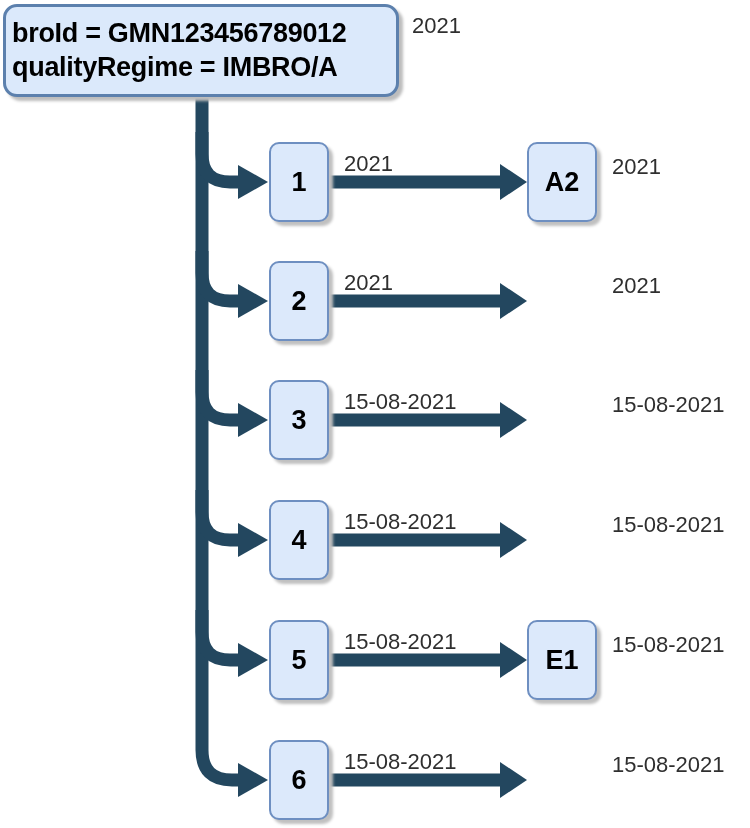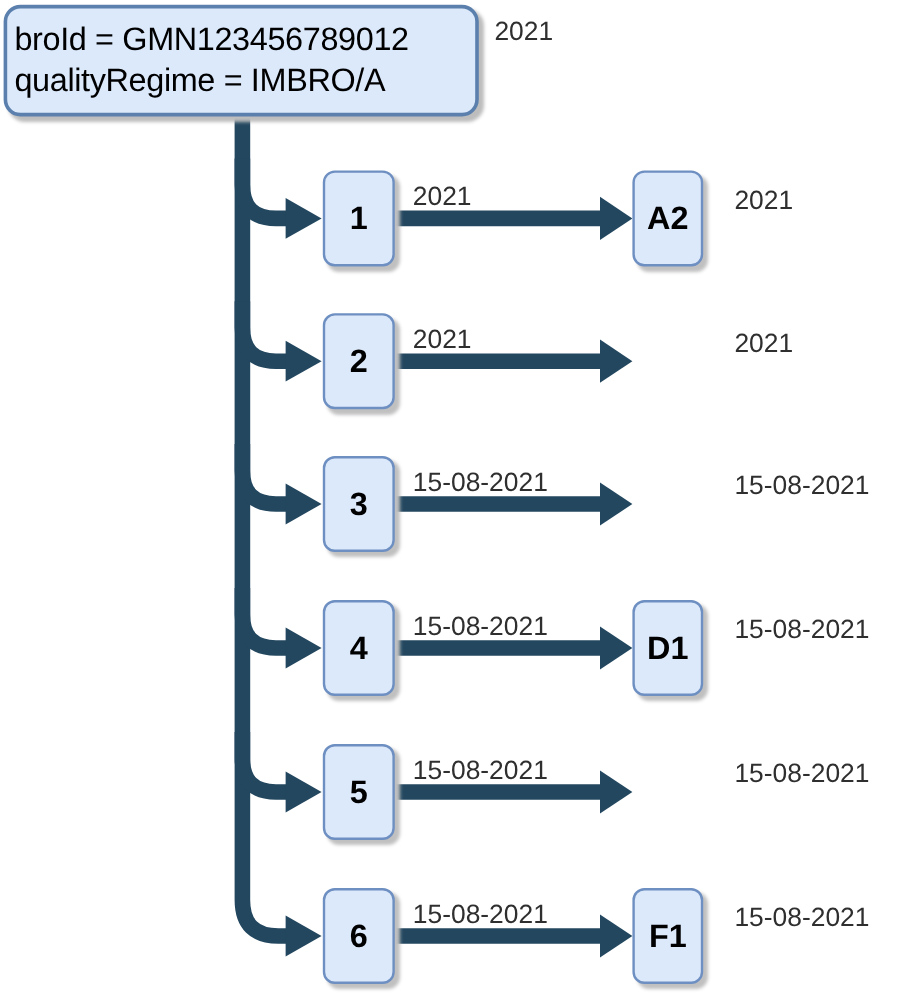--- a/index.html
+++ b/index.html
@@ -9,37 +9,37 @@
   }
   svg.connectors{position:absolute;left:0;top:0;}
   .edge{stroke:#23475f;stroke-width:13;fill:none;}
   .head{fill:#23475f;stroke:none;}
 
   .root-box{
     position:absolute;left:3px;top:4px;width:396px;height:93px;
     box-sizing:border-box;border:3px solid #5c80ad;border-radius:14px;
     background:#dbe9fb;box-shadow:4px 4px 3px #bdbdbd;
     padding:9px 6px 0 6px;
-    font-weight:normal;font-size:27px;line-height:34px;color:#000;
+    font-weight:bold;font-size:27px;line-height:34px;color:#000;
     letter-spacing:-0.3px;white-space:nowrap;
   }
   .root-year{
     position:absolute;left:412px;top:13px;
     font-size:22px;color:#2f2f2f;
   }
   .row{position:absolute;left:0;top:calc(var(--c) - 40px);width:750px;height:80px;}
   .node{
     position:absolute;box-sizing:border-box;top:0;height:80px;
     border:2px solid #6e8fc1;border-radius:10px;background:#dce9fb;
     box-shadow:4px 4px 3px #c0c0c0;
     display:flex;align-items:center;justify-content:center;
     font-weight:bold;font-size:27px;color:#000;
   }
   .num-box{left:269px;width:60px;}
-  .letter-box{left:527px;width:59px;}
+  .letter-box{left:527px;width:70px;}
   .edge-label{
     position:absolute;left:344px;top:9px;
     font-size:22px;color:#2f2f2f;white-space:nowrap;
   }
   .right-label{
     position:absolute;left:612px;top:12px;
     font-size:22px;color:#2f2f2f;white-space:nowrap;
   }
 </style>
 </head>
@@ -100,30 +100,29 @@
 
   <div class="row" style="--c:420px">
     <div class="node num-box">3</div>
     <div class="edge-label">15-08-2021</div>
     <div class="right-label">15-08-2021</div>
   </div>
 
   <div class="row" style="--c:540px">
     <div class="node num-box">4</div>
     <div class="edge-label">15-08-2021</div>
-    <div class="node letter-box">D1</div>
     <div class="right-label">15-08-2021</div>
   </div>
 
   <div class="row" style="--c:660px">
     <div class="node num-box">5</div>
     <div class="edge-label">15-08-2021</div>
+    <div class="node letter-box">E1</div>
     <div class="right-label">15-08-2021</div>
   </div>
 
   <div class="row" style="--c:780px">
     <div class="node num-box">6</div>
     <div class="edge-label">15-08-2021</div>
-    <div class="node letter-box">F1</div>
     <div class="right-label">15-08-2021</div>
   </div>
 
 </div>
 
 </body></html>

